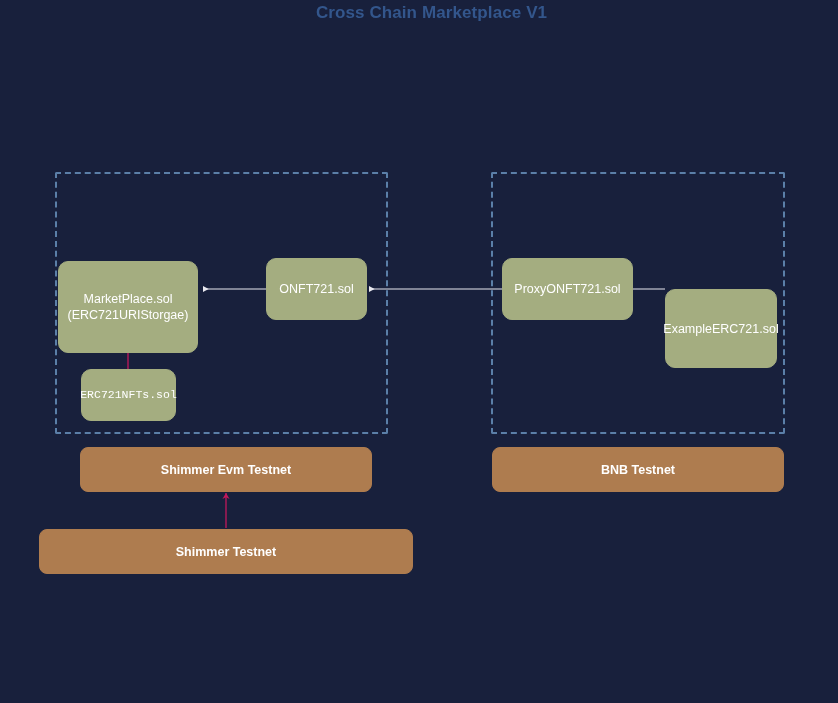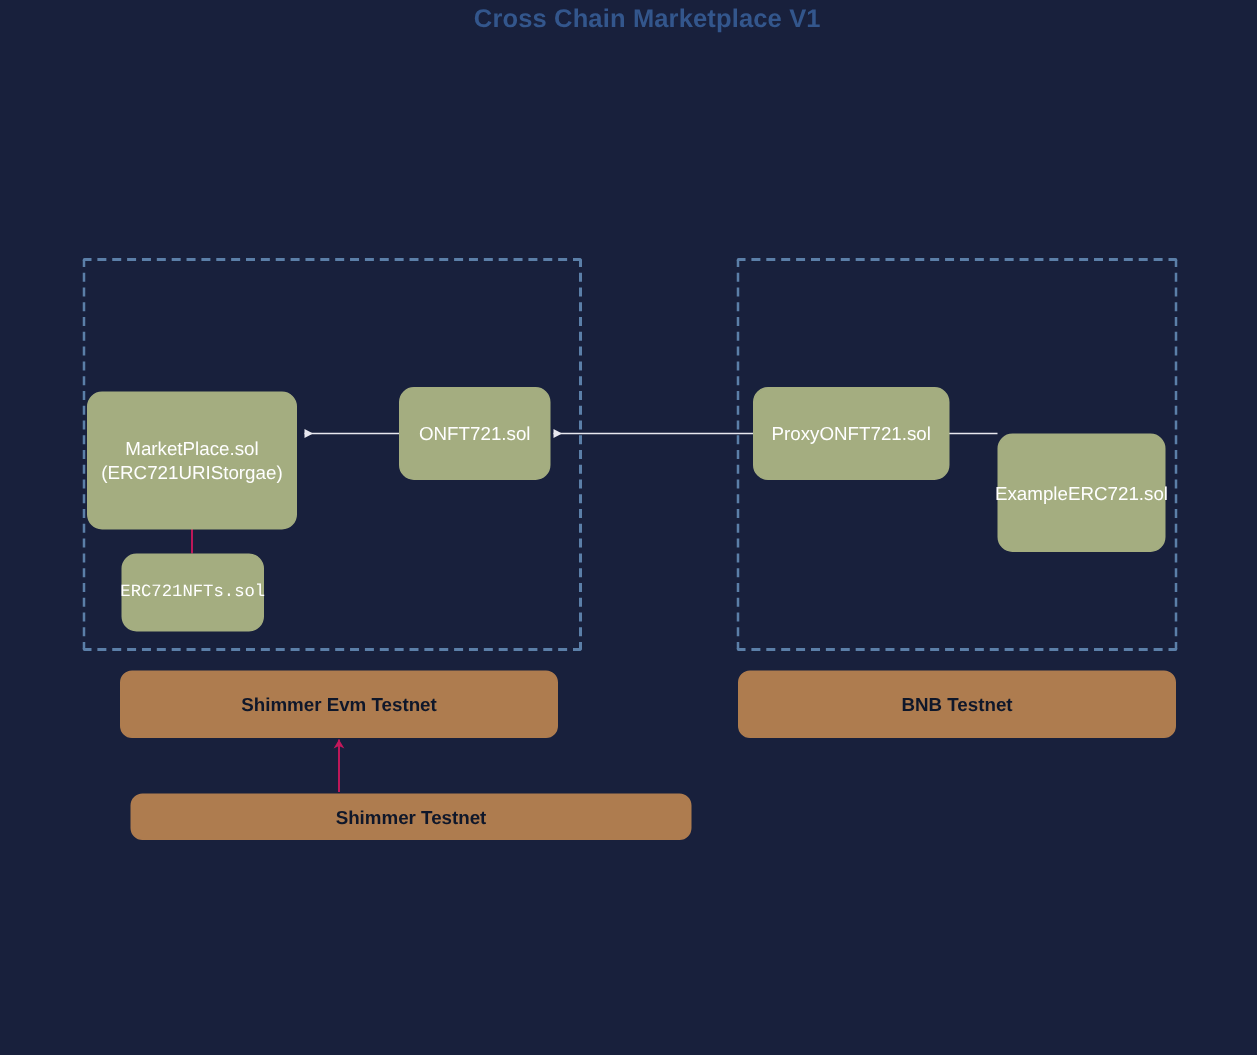--- a/index.html
+++ b/index.html
@@ -67,21 +67,21 @@
     white-space: pre-line;
   }
 
   
   .chain {
     position: absolute;
     box-sizing: border-box;
     background: #ae7c4f;
     border: 1px solid #ae7c4f;
     border-radius: 8px;
-    color: #0f172a;
+    color: #ffffff;
     font-weight: bold;
     font-size: 12.5px;
     display: flex;
     align-items: center;
     justify-content: center;
     text-align: center;
     z-index: 3;
   }
 
   
@@ -150,17 +150,17 @@
   </div>
 
   <div class="chain" style="left:80px; top:447px; width:292px; height:45px;">
     <span>Shimmer Evm Testnet</span>
   </div>
 
   <div class="chain" style="left:492px; top:447px; width:292px; height:45px;">
     <span>BNB Testnet</span>
   </div>
 
-  <div class="chain" style="left:39px; top:529px; width:374px; height:31px;margin-left:48px;">
+  <div class="chain" style="left:39px; top:529px; width:374px; height:45px;">
     <span>Shimmer Testnet</span>
   </div>
 
 </div>
 
 </body></html>

